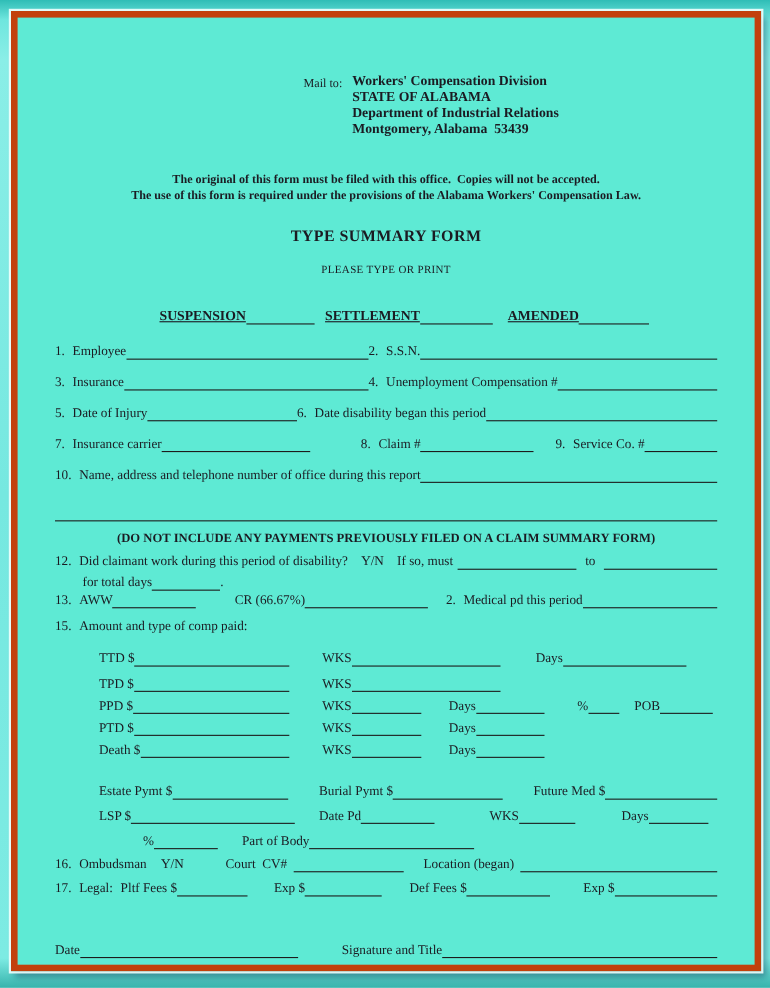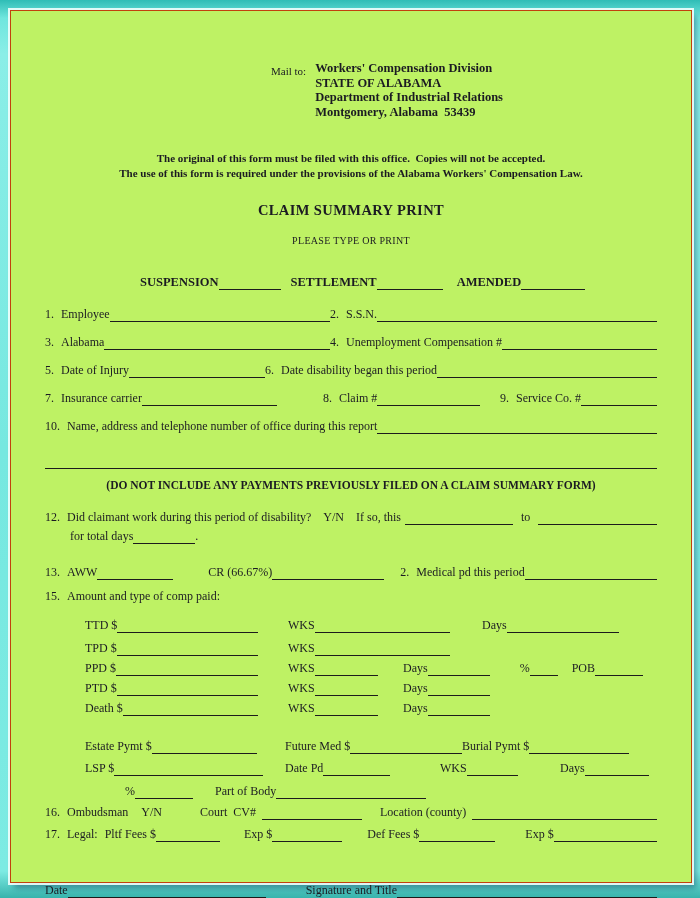--- a/index.html
+++ b/index.html
@@ -6,22 +6,22 @@
   html,body { width:700px; height:898px; }
   body {
     font-family: "Liberation Serif", "DejaVu Serif", serif;
     background: linear-gradient(180deg, #2fbdb6 0%, #6fe6de 2%, #8aeee7 6%, #76e8e0 50%, #7debe3 97%, #37b3ac 100%);
     position: relative;
     overflow: hidden;
   }
   .canvas { position:absolute; inset:0; }
   .page {
     position:absolute; left:10px; top:10px; right:8px; bottom:15px;
-    background:#bef264;
-    border:1px solid #c2410c;
+    background:#5eead4;
+    border:6px solid #c2410c;
     outline:2px solid rgba(240,255,253,0.9);
     box-shadow: 4px 5px 6px rgba(15,60,90,0.45);
   }
   .content {
     position:relative; height:100%;
     padding: 0 34px 0 34px;
     color:#1b1b22;
     font-size:12px;
     line-height:16px;
   }
@@ -33,21 +33,21 @@
   .title { margin-top:22px; text-align:center; font-weight:bold; font-size:14.5px; letter-spacing:0.4px; }
   .subtitle { margin-top:15px; text-align:center; font-size:10px; letter-spacing:0.3px; }
 
   .row { display:flex; align-items:flex-end; }
   .col { display:flex; align-items:flex-end; }
   .num { margin-right:7px; }
   .lbl { white-space:nowrap; }
   .ln { display:inline-block; border-bottom:1.2px solid #1c1c1c; height:13px; flex:0 0 auto; }
   .lnfill { flex:1 1 auto; display:inline-block; border-bottom:1.2px solid #1c1c1c; height:13px; }
 
-  .statusrow { margin-top:25px; display:flex; align-items:flex-end; padding-left:95px; font-weight:bold; font-size:12.5px; }
+  .statusrow { margin-top:25px; display:flex; align-items:flex-end; padding-left:95px; font-weight:bold; font-size:12.5px;text-decoration:underline; }
 
   .r1 { margin-top:16px; }
   .gap-row { margin-top:12px; }
   .contline { margin-top:22px; }
   .note { margin-top:8px; text-align:center; font-weight:bold; font-size:11.5px; }
   .comp { margin-left:40px; }
   .footer-row { margin-top:40px; }
 </style>
 </head>
 <body>
@@ -64,21 +64,21 @@
           <div class="pre">Department of Industrial Relations</div>
           <div class="pre">Montgomery, Alabama  53439</div>
         </div>
       </div>
 
       <div class="notice">
         <div class="pre">The original of this form must be filed with this office.  Copies will not be accepted.</div>
         <div class="pre">The use of this form is required under the provisions of the Alabama Workers' Compensation Law.</div>
       </div>
 
-      <div class="title">CLAIM SUMMARY PRINT</div>
+      <div class="title">TYPE SUMMARY FORM</div>
       <div class="subtitle">PLEASE TYPE OR PRINT</div>
 
       <div class="statusrow">
         <span class="lbl">SUSPENSION</span>
           <span class="ln" style="width:62px"></span>
         <span style="width:10px"></span>
         <span class="lbl">SETTLEMENT</span>
           <span class="ln" style="width:66px"></span>
         <span style="width:14px"></span>
         <span class="lbl">AMENDED</span>
@@ -94,21 +94,21 @@
         <div class="col" style="flex:1">
           <span class="num">2.</span>
           <span class="lbl">S.S.N.</span>
           <span class="lnfill"></span>
         </div>
       </div>
 
       <div class="row gap-row">
         <div class="col" style="width:285px">
           <span class="num">3.</span>
-          <span class="lbl">Alabama</span>
+          <span class="lbl">Insurance</span>
           <span class="lnfill"></span>
         </div>
         <div class="col" style="flex:1">
           <span class="num">4.</span>
           <span class="lbl">Unemployment Compensation #</span>
           <span class="lnfill"></span>
         </div>
       </div>
 
       <div class="row gap-row">
@@ -147,38 +147,38 @@
         <span class="lbl">Name, address and telephone number of office during this report</span>
         <span class="lnfill"></span>
       </div>
       <div class="contline">
           <span class="lnfill" style="display:block"></span>
         </div>
 
       <div class="note">(DO NOT INCLUDE ANY PAYMENTS PREVIOUSLY FILED ON A CLAIM SUMMARY FORM)</div>
 
 
-      <div class="row" style="margin-top:16px">
+      <div class="row" style="margin-top:4px">
         <span class="num">12.</span>
         <span class="lbl">Did claimant work during this period of disability?</span>
         <span style="width:12px"></span>
         <span class="lbl">Y/N</span>
         <span style="width:12px"></span>
-        <span class="lbl">If so, this</span>
+        <span class="lbl">If so, must</span>
         <span class="ln" style="width:108px; margin-left:4px"></span>
         <span class="lbl" style="margin-left:8px">to</span>
         <span class="lnfill" style="margin-left:8px"></span>
       </div>
       <div class="row" style="margin-top:3px; padding-left:25px">
         <span class="lbl">for total days</span>
         <span class="ln" style="width:62px"></span>
         <span class="lbl">.</span>
       </div>
 
-      <div class="row" style="margin-top:20px">
+      <div class="row" style="">
         <div class="col" style="margin-right:35px">
           <span class="num">13.</span>
           <span class="lbl">AWW</span>
           <span class="ln" style="width:76px"></span>
         </div>
         <div class="col" style="margin-right:16px">
           <span class="lbl">CR (66.67%)</span>
           <span class="ln" style="width:112px"></span>
         </div>
         <div class="col" style="flex:1">
@@ -269,27 +269,27 @@
           </div>
         </div>
       </div>
 
       <div class="comp">
         <div class="row" style="margin-top:22px">
           <div class="col" style="width:200px">
             <span class="lbl">Estate Pymt $</span>
             <span class="lnfill" style="margin-right:28px"></span>
           </div>
+          <div class="col" style="width:195px">
+            <span class="lbl">Burial Pymt $</span>
+            <span class="lnfill" style="margin-right:28px"></span>
+          </div>
           <div class="col" style="flex:1">
             <span class="lbl">Future Med $</span>
             <span class="lnfill"></span>
-          </div>
-          <div class="col" style="width:195px">
-            <span class="lbl">Burial Pymt $</span>
-            <span class="lnfill" style="margin-right:28px"></span>
           </div>
         </div>
         <div class="row" style="margin-top:6px">
           <div class="col" style="width:200px">
             <span class="lbl">LSP $</span>
             <span class="lnfill" style="margin-right:22px"></span>
           </div>
           <div class="col" style="width:155px">
             <span class="lbl">Date Pd</span>
             <span class="lnfill" style="margin-right:50px"></span>
@@ -311,21 +311,21 @@
         </div>
       </div>
 
       <div class="row" style="margin-top:5px">
         <span class="num">16.</span>
         <span class="lbl">Ombudsman</span>
         <span class="lbl" style="margin-left:13px">Y/N</span>
         <span class="lbl" style="margin-left:38px">Court</span>
         <span class="lbl" style="margin-left:6px">CV#</span>
         <span class="ln" style="width:100px; margin-left:6px"></span>
-        <span class="lbl" style="margin-left:18px">Location (county)</span>
+        <span class="lbl" style="margin-left:18px">Location (began)</span>
         <span class="lnfill" style="margin-left:6px"></span>
       </div>
 
       <div class="row" style="margin-top:6px">
         <span class="num">17.</span>
         <span class="lbl">Legal:</span>
         <span class="lbl" style="margin-left:7px">Pltf Fees $</span>
         <span class="ln" style="width:64px"></span>
         <span class="lbl" style="margin-left:24px">Exp $</span>
         <span class="ln" style="width:70px"></span>

